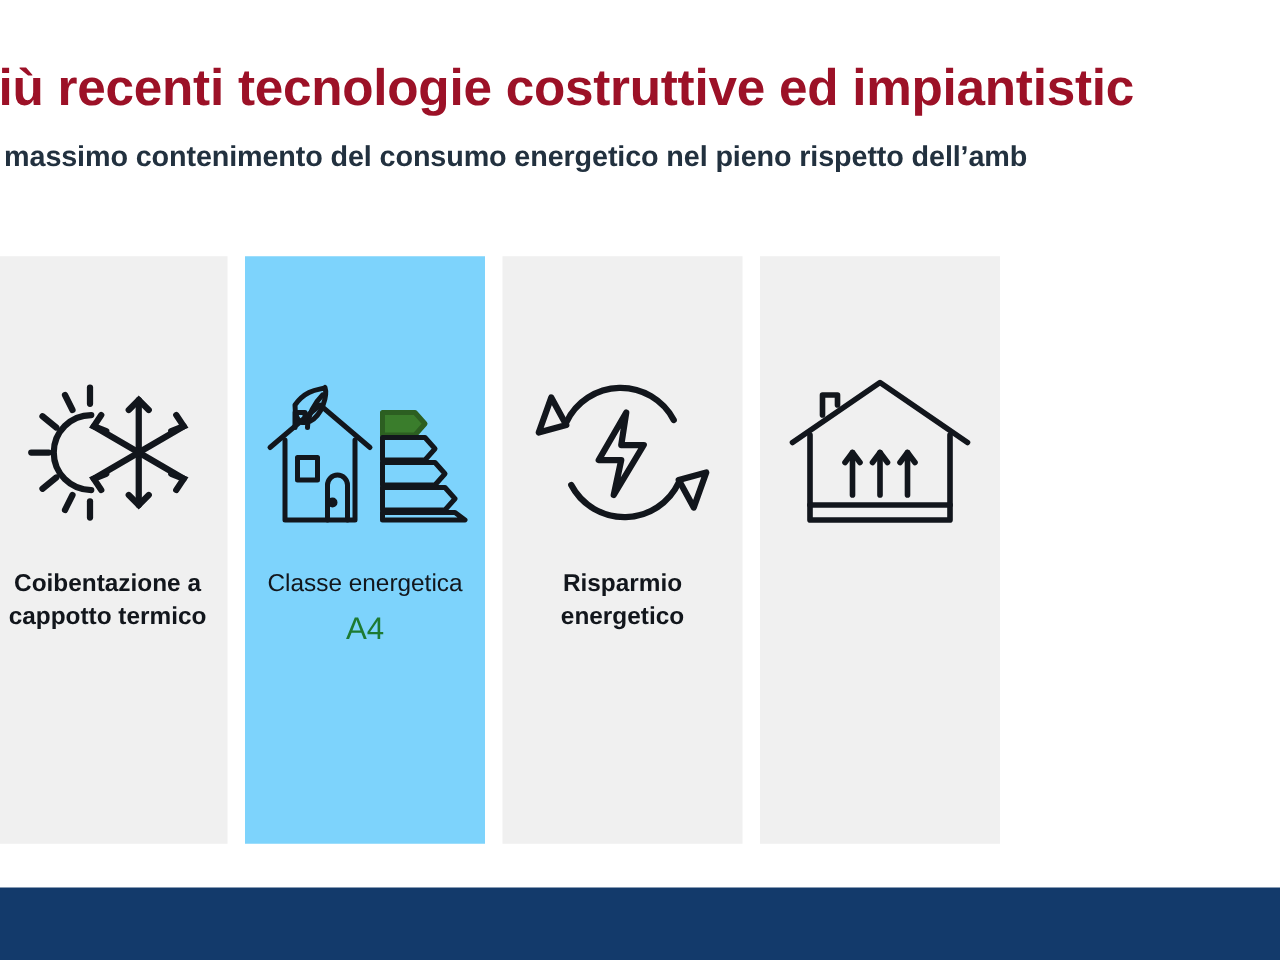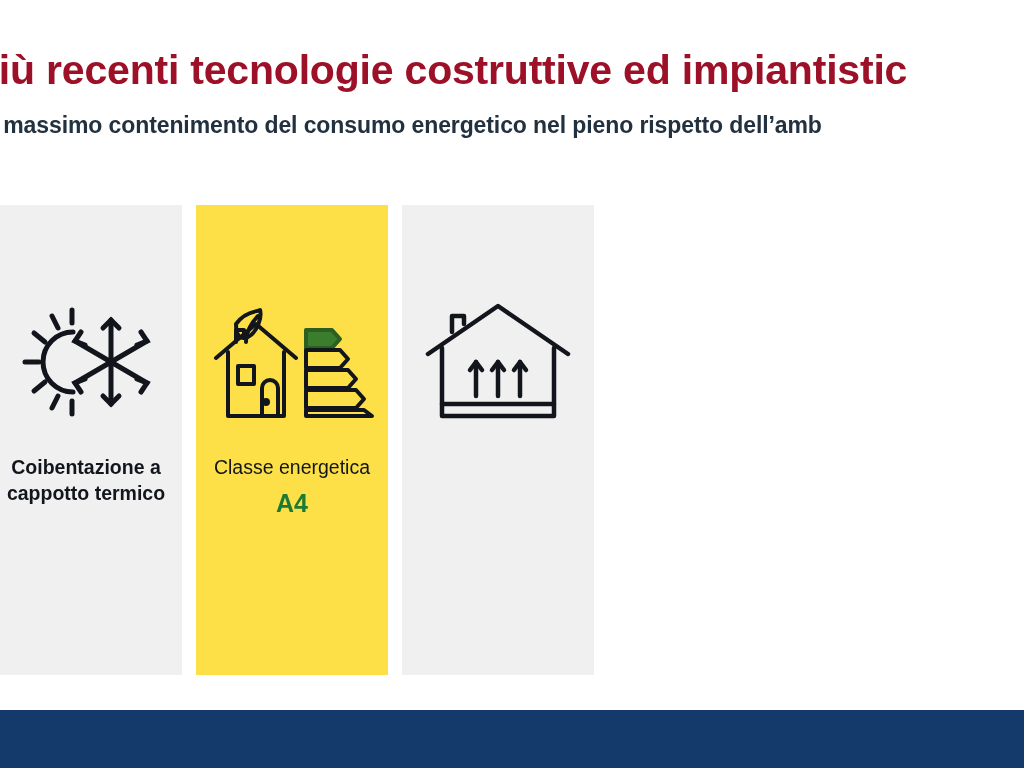--- a/index.html
+++ b/index.html
@@ -63,21 +63,21 @@
     background: #f0f0f0;
     width: 192px;
     height: 470px;
     display: flex;
     flex-direction: column;
     align-items: center;
     box-sizing: border-box;
     padding-top: 82px;
   }
   .card.highlight {
-    background: #fde047;
+    background: #7dd3fc;
   }
   .card .icon {
     height: 150px;
     display: flex;
     align-items: center;
     justify-content: center;
   }
   .card .label {
     margin-top: 18px;
     text-align: center;
@@ -89,21 +89,21 @@
   }
   .card.highlight .label {
     font-weight: normal;
     color: #12161c;
     font-size: 19.5px;
   }
   .card .label .class-letter {
     display: block;
     margin-top: 6px;
     font-size: 25px;
-    font-weight: bold;
+    font-weight: normal;
     color: #1d7a32;
   }
 
   
   .bottom-bar {
     position: absolute;
     left: 0;
     bottom: 0;
     width: 1024px;
     height: 58px;
@@ -179,20 +179,34 @@
             <path d="M104 120 h58 l8 6 h-66 z"></path>
           </g>
         </svg>
       </div>
       <div class="label">
         <span>Classe energetica</span>
         <span class="class-letter">A4</span>
       </div>
     </div>
 
+    <div class="card">
+      <div class="icon">
+        <svg width="150" height="145" viewBox="0 0 150 145">
+          <g stroke="#12161c" stroke-width="5" fill="none" stroke-linecap="round" stroke-linejoin="round">
+            <path d="M30 48 A48 48 0 0 1 116 46"></path>
+            <path d="M120 96 A48 48 0 0 1 34 98"></path>
+            <path d="M18 28 L30 50 L8 56 z" fill="none"></path>
+            <path d="M132 116 L120 94 L142 88 z" fill="none"></path>
+            <path d="M78 40 L56 78 h18 l-6 28 l24 -40 h-18 z"></path>
+          </g>
+        </svg>
+      </div>
+      <div class="label">Risparmio energetico</div>
+    </div>
 
     <div class="card">
       <div class="icon">
         <svg width="160" height="140" viewBox="0 0 160 140">
           <g stroke="#12161c" stroke-width="4.5" fill="none" stroke-linecap="round" stroke-linejoin="round">
             <path d="M10 62 L80 14 L150 62"></path>
             <path d="M24 56 v68 h112 v-68"></path>
             <path d="M24 112 h112"></path>
             <path d="M34 40 v-16 h12 v8"></path>
             <path d="M58 104 v-34"></path>

